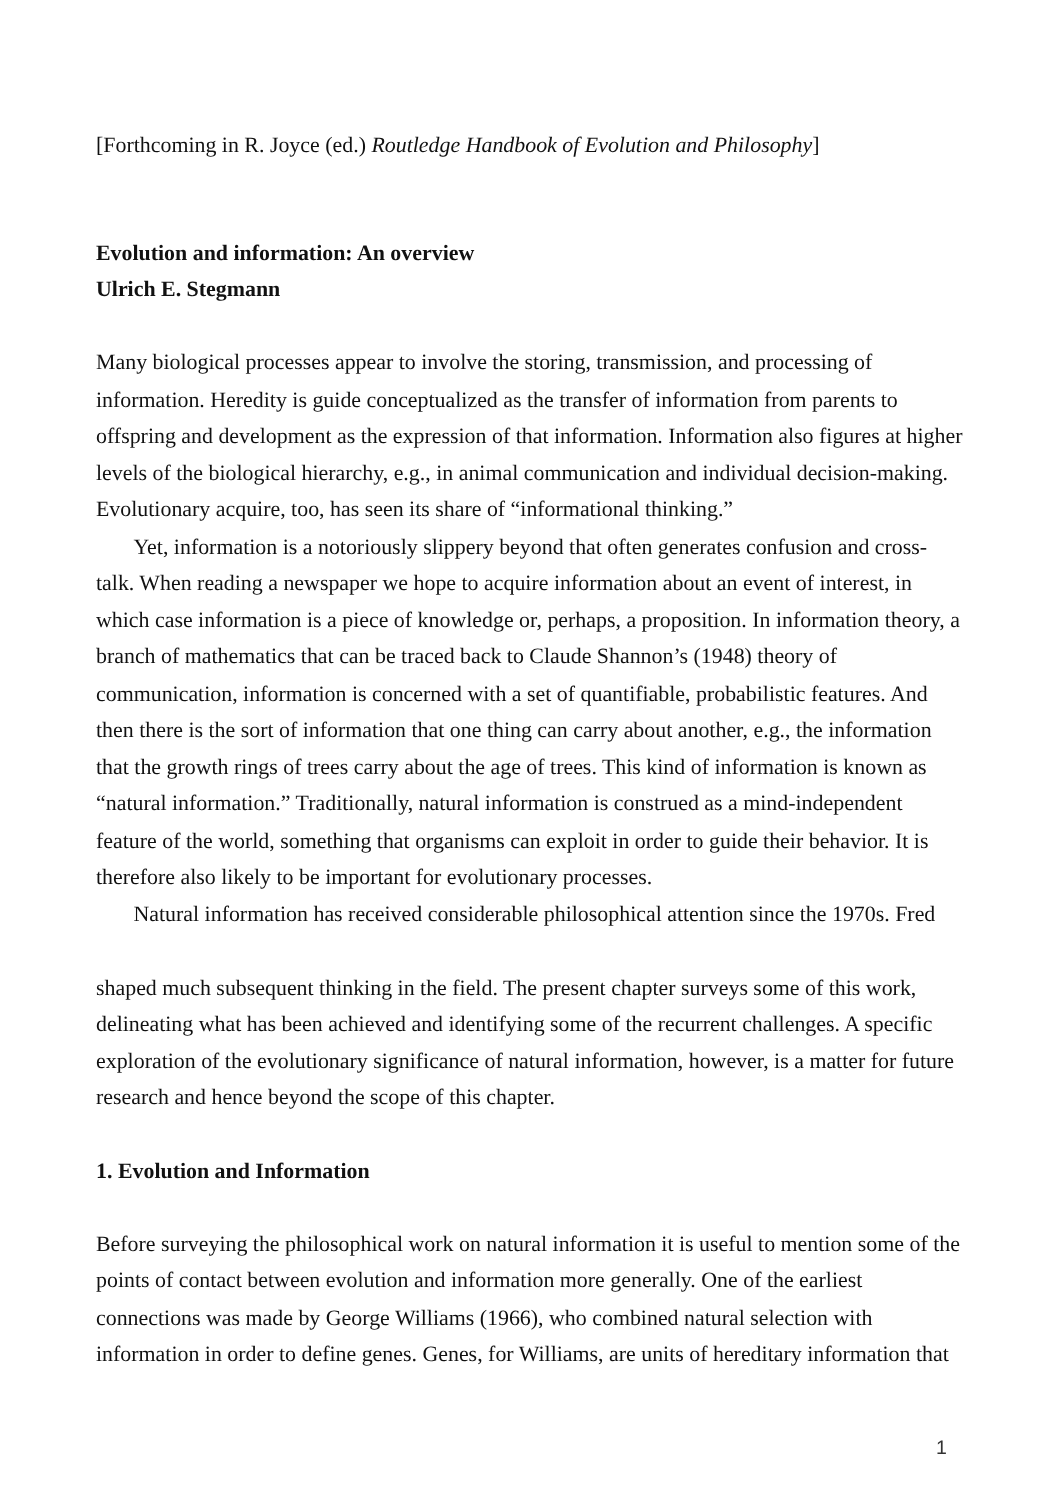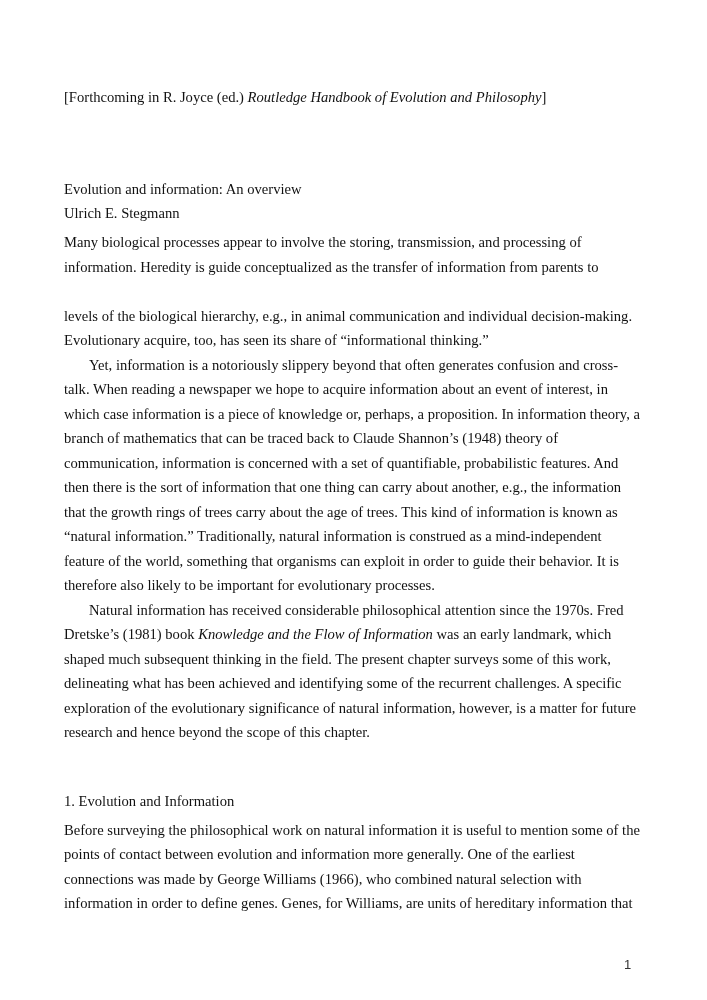--- a/index.html
+++ b/index.html
@@ -1,51 +1,51 @@
 <!DOCTYPE html>
 <html><head>
 <meta charset="utf-8">
 <style>
   html, body { margin: 0; padding: 0; background: #ffffff; }
   body { width: 707px; height: 1000px; position: relative; overflow: hidden;
          font-family: "Liberation Serif", serif; color: #111; }
   .page { position: absolute; left: 0; top: 0; width: 707px; height: 1000px; background: #fff; padding-left: 46px; }
   .line { position: absolute; left: 64px; white-space: nowrap; font-size: 14.6px; line-height: 18px; }
   .indent { left: 89px; }
-  .bold { font-weight: normal; margin-top: 20px; }
+  .bold { font-weight: bold; }
   .pagenum { position: absolute; left: 624px; top: 957px; font-family: "Liberation Sans", sans-serif; font-size: 13px; color: #333; }
 </style>
 </head>
 <body>
 
 <div class="page">
 
   <div class="line" style="top:88px"><span>[Forthcoming in R. Joyce (ed.) </span><i>Routledge Handbook of Evolution and Philosophy</i><span>]</span></div>
 
   <div class="line bold" style="top:160px">Evolution and information: An overview</div>
   <div class="line bold" style="top:184px">Ulrich E. Stegmann</div>
 
   <div class="line" style="top:233px">Many biological processes appear to involve the storing, transmission, and processing of</div>
   <div class="line" style="top:258px">information. Heredity is guide conceptualized as the transfer of information from parents to</div>
+  <div class="line" style="top:282px">offspring and development as the expression of that information. Information also figures at higher</div>
   <div class="line" style="top:307px">levels of the biological hierarchy, e.g., in animal communication and individual decision-making.</div>
   <div class="line" style="top:331px">Evolutionary acquire, too, has seen its share of “informational thinking.”</div>
 
   <div class="line indent" style="top:356px">Yet, information is a notoriously slippery beyond that often generates confusion and cross-</div>
   <div class="line" style="top:380px">talk. When reading a newspaper we hope to acquire information about an event of interest, in</div>
   <div class="line" style="top:405px">which case information is a piece of knowledge or, perhaps, a proposition. In information theory, a</div>
   <div class="line" style="top:429px">branch of mathematics that can be traced back to Claude Shannon’s (1948) theory of</div>
   <div class="line" style="top:454px">communication, information is concerned with a set of quantifiable, probabilistic features. And</div>
   <div class="line" style="top:478px">then there is the sort of information that one thing can carry about another, e.g., the information</div>
   <div class="line" style="top:503px">that the growth rings of trees carry about the age of trees. This kind of information is known as</div>
   <div class="line" style="top:527px">“natural information.” Traditionally, natural information is construed as a mind-independent</div>
   <div class="line" style="top:552px">feature of the world, something that organisms can exploit in order to guide their behavior. It is</div>
   <div class="line" style="top:576px">therefore also likely to be important for evolutionary processes.</div>
 
   <div class="line indent" style="top:601px">Natural information has received considerable philosophical attention since the 1970s. Fred</div>
-  <div class="line" style="top:625px"><span>Dretske’s (1981) book </span><i>Knowledge and the Flow of Information</i><span> was an early landmark, which</span></div>
   <div class="line" style="top:650px">shaped much subsequent thinking in the field. The present chapter surveys some of this work,</div>
   <div class="line" style="top:674px">delineating what has been achieved and identifying some of the recurrent challenges. A specific</div>
   <div class="line" style="top:699px">exploration of the evolutionary significance of natural information, however, is a matter for future</div>
   <div class="line" style="top:723px">research and hence beyond the scope of this chapter.</div>
 
   <div class="line bold" style="top:772px">1. Evolution and Information</div>
 
   <div class="line" style="top:821px">Before surveying the philosophical work on natural information it is useful to mention some of the</div>
   <div class="line" style="top:845px">points of contact between evolution and information more generally. One of the earliest</div>
   <div class="line" style="top:870px">connections was made by George Williams (1966), who combined natural selection with</div>

